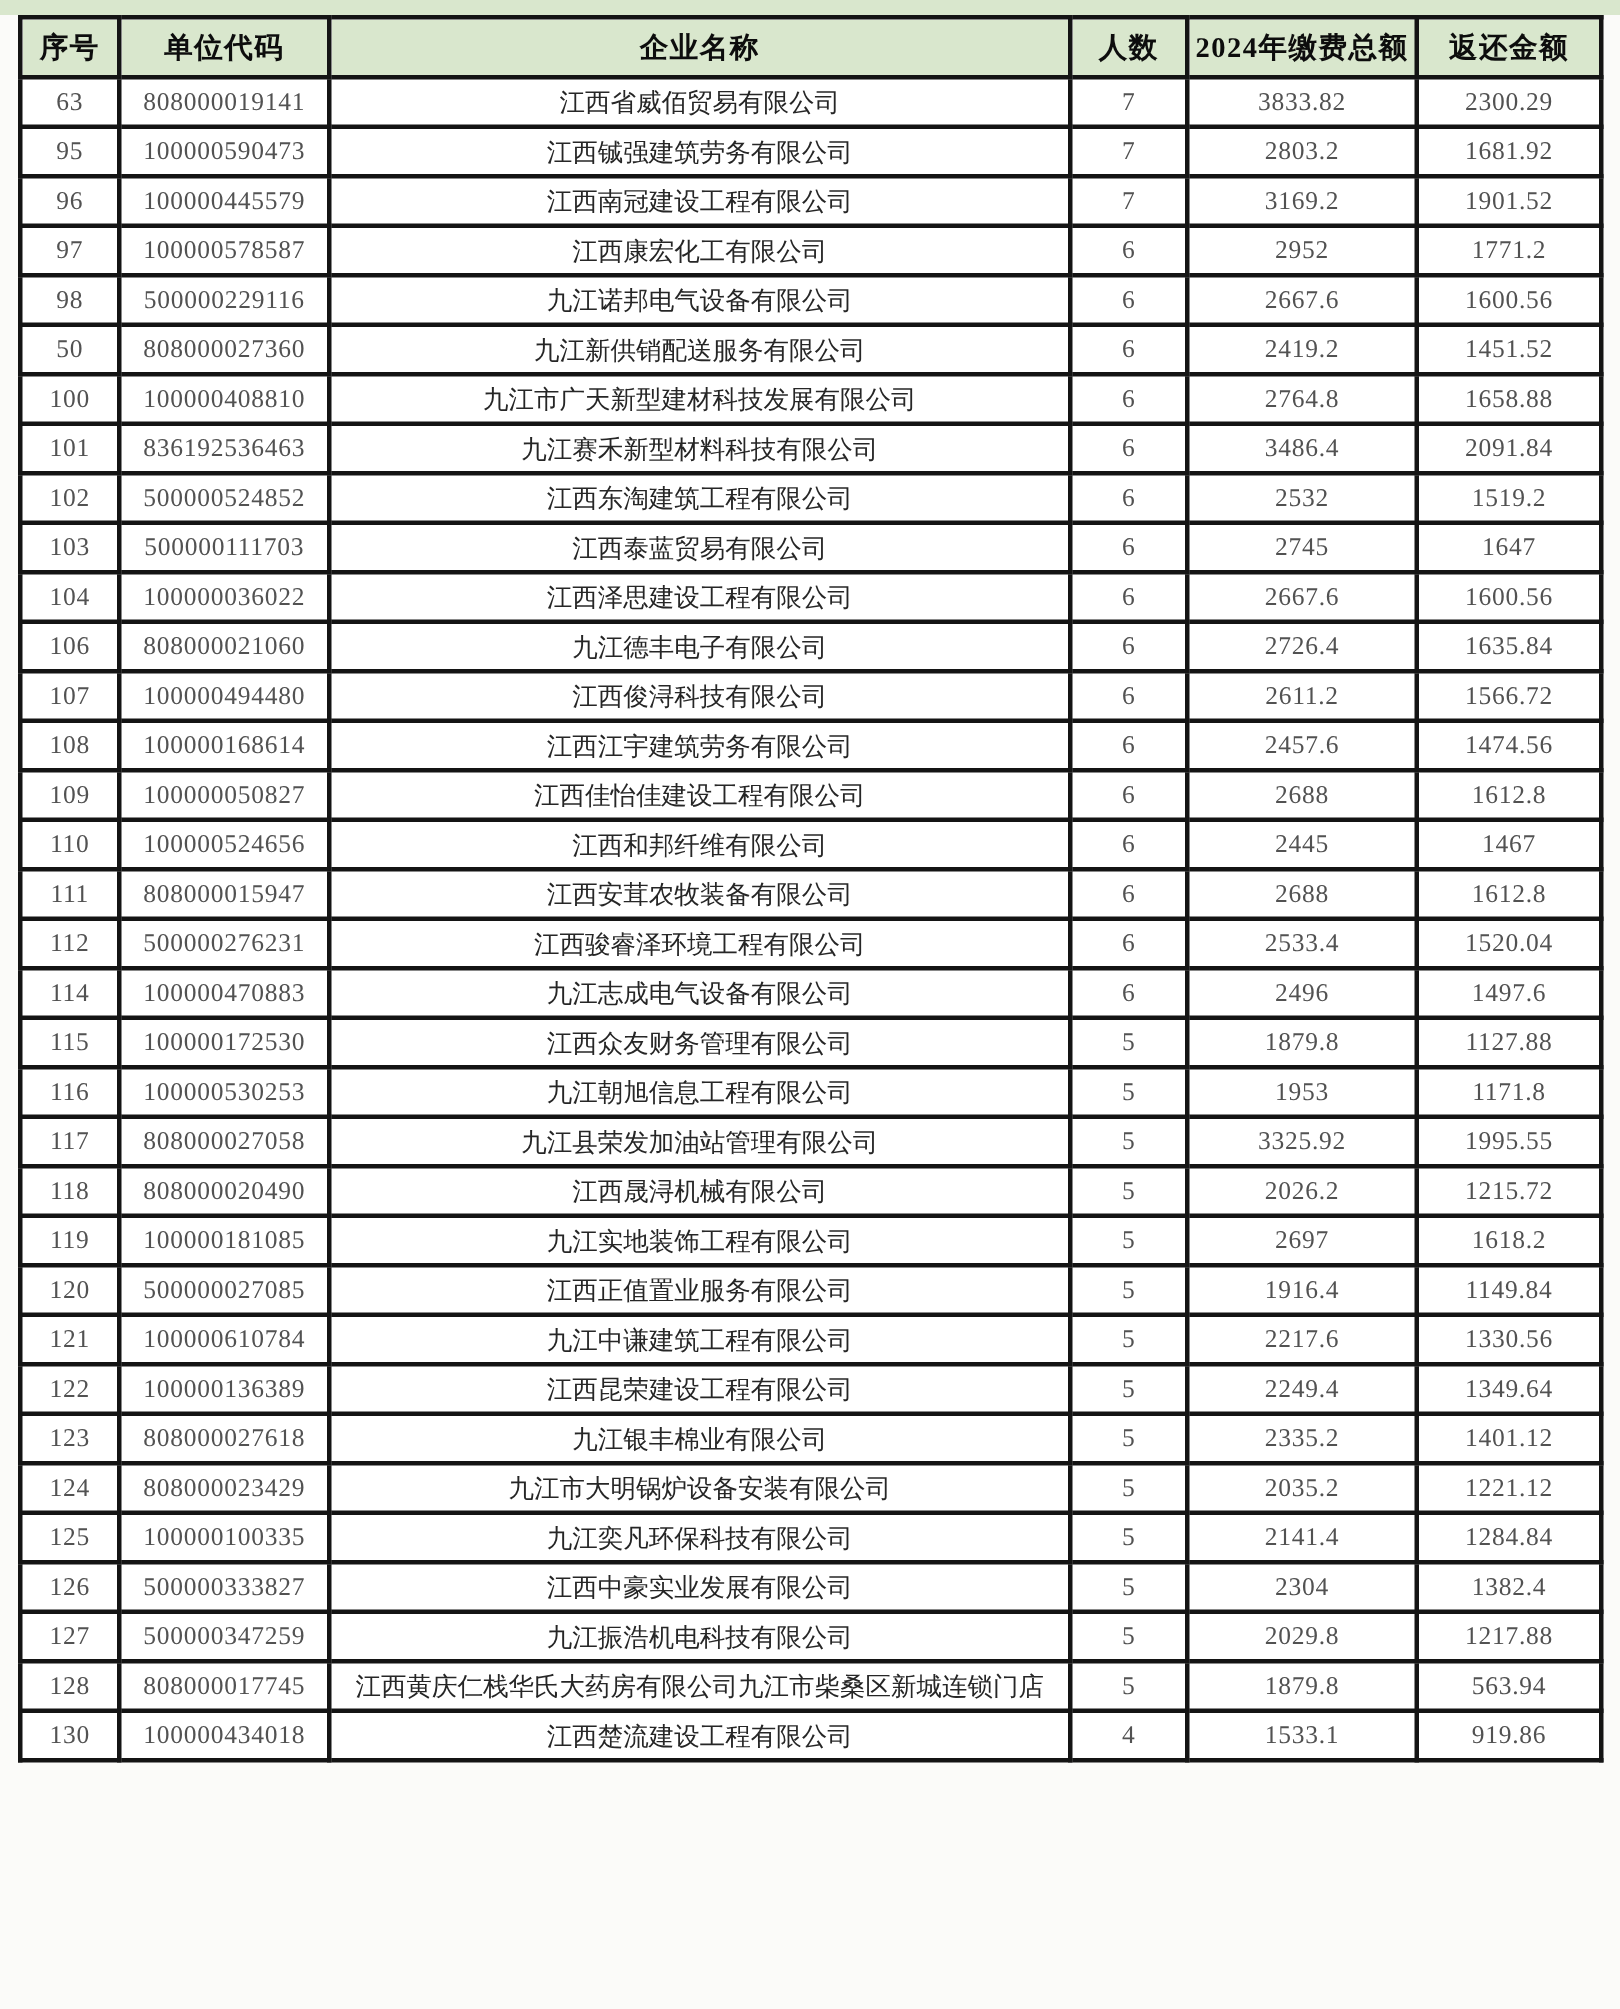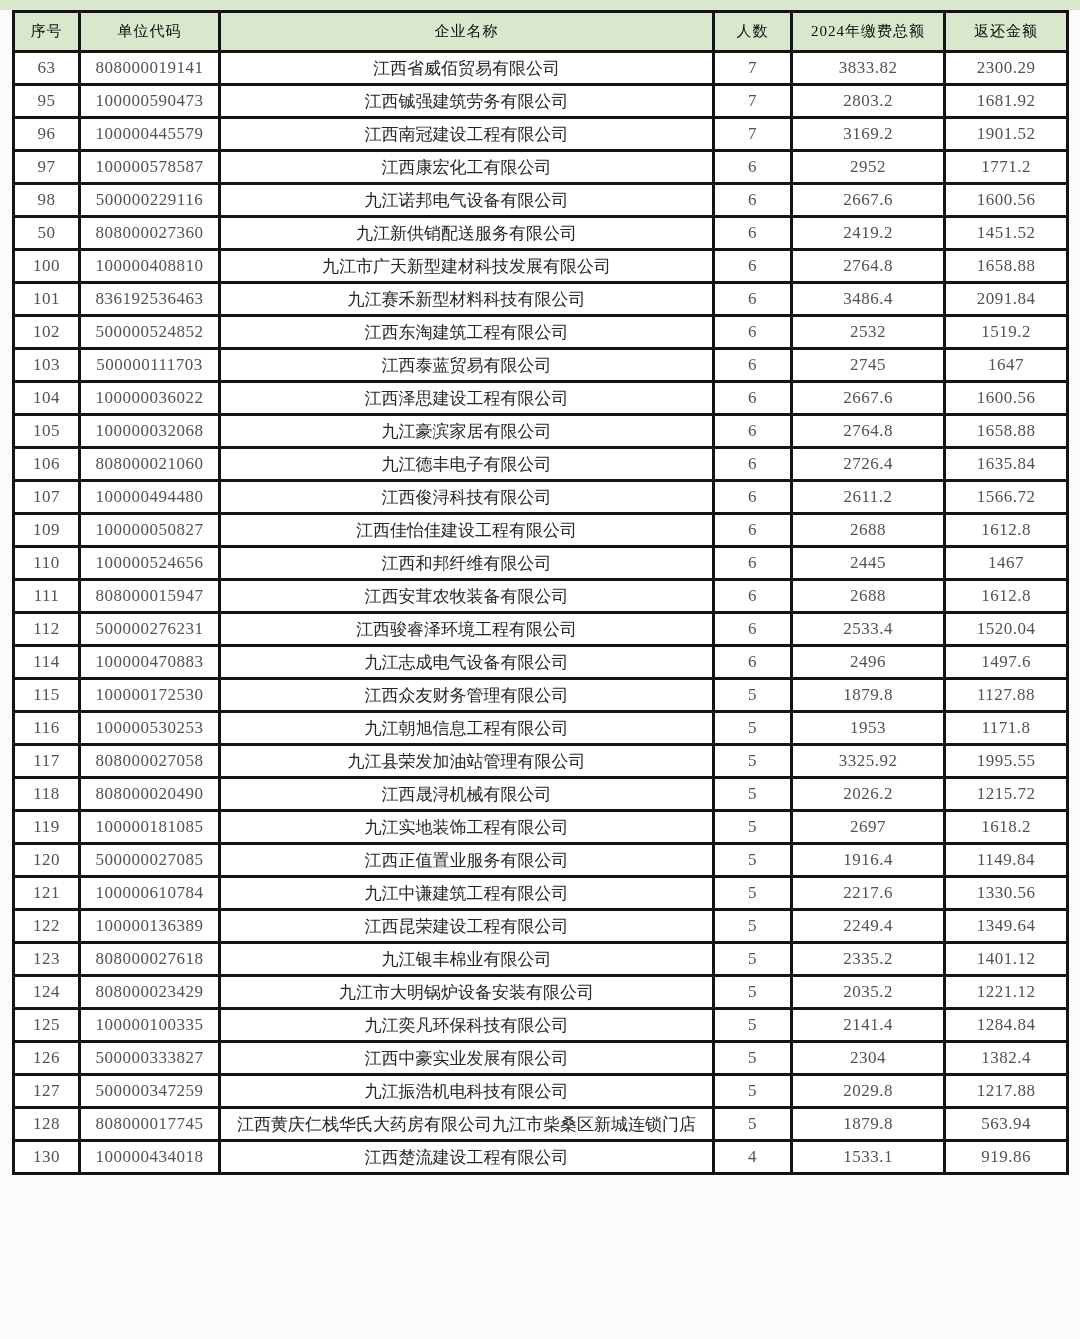--- a/index.html
+++ b/index.html
@@ -29,22 +29,22 @@
     border: 3px solid #141414;
     text-align: center;
     vertical-align: middle;
     padding: 0 4px;
     overflow: hidden;
     white-space: nowrap;
   }
   .fee-table th {
     background: #d9e7cd;
     height: 37px;
-    font-size: 15px;
-    font-weight: normal;
+    font-size: 19px;
+    font-weight: bold;
     color: #0d0d0d;
     letter-spacing: 1px;
   }
   .fee-table td {
     height: 30px;
     font-size: 17px;
     color: #4e4e4e;
   }
   .fee-table td.c-name {
     color: #262626;
@@ -172,42 +172,42 @@
   </tr>
       <tr>
     <td class="c-index">104</td>
     <td class="c-code">100000036022</td>
     <td class="c-name">江西泽思建设工程有限公司</td>
     <td class="c-count">6</td>
     <td class="c-total">2667.6</td>
     <td class="c-refund">1600.56</td>
   </tr>
       <tr>
-    <td class="c-index">105</td>
-    <td class="c-code">100000032068</td>
-    <td class="c-name">九江豪滨家居有限公司</td>
-    <td class="c-count">6</td>
-    <td class="c-total">2764.8</td>
-    <td class="c-refund">1658.88</td>
-  </tr>
-      <tr>
     <td class="c-index">106</td>
     <td class="c-code">808000021060</td>
     <td class="c-name">九江德丰电子有限公司</td>
     <td class="c-count">6</td>
     <td class="c-total">2726.4</td>
     <td class="c-refund">1635.84</td>
   </tr>
       <tr>
     <td class="c-index">107</td>
     <td class="c-code">100000494480</td>
     <td class="c-name">江西俊浔科技有限公司</td>
     <td class="c-count">6</td>
     <td class="c-total">2611.2</td>
     <td class="c-refund">1566.72</td>
+  </tr>
+      <tr>
+    <td class="c-index">108</td>
+    <td class="c-code">100000168614</td>
+    <td class="c-name">江西江宇建筑劳务有限公司</td>
+    <td class="c-count">6</td>
+    <td class="c-total">2457.6</td>
+    <td class="c-refund">1474.56</td>
   </tr>
       <tr>
     <td class="c-index">109</td>
     <td class="c-code">100000050827</td>
     <td class="c-name">江西佳怡佳建设工程有限公司</td>
     <td class="c-count">6</td>
     <td class="c-total">2688</td>
     <td class="c-refund">1612.8</td>
   </tr>
       <tr>

